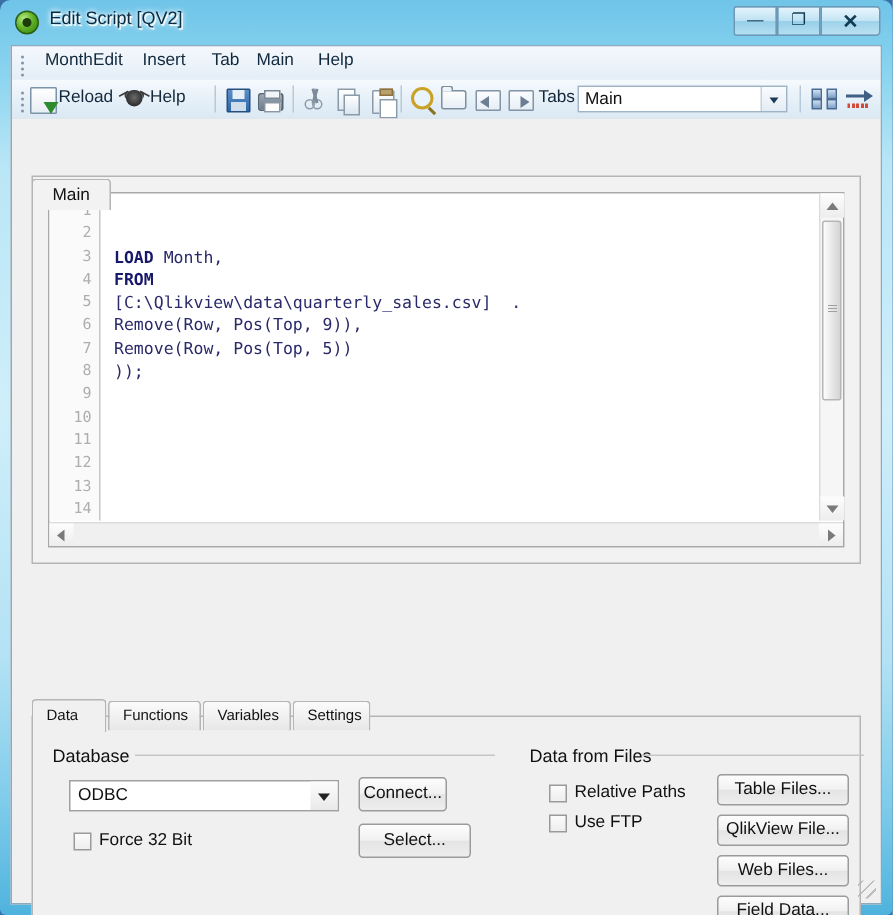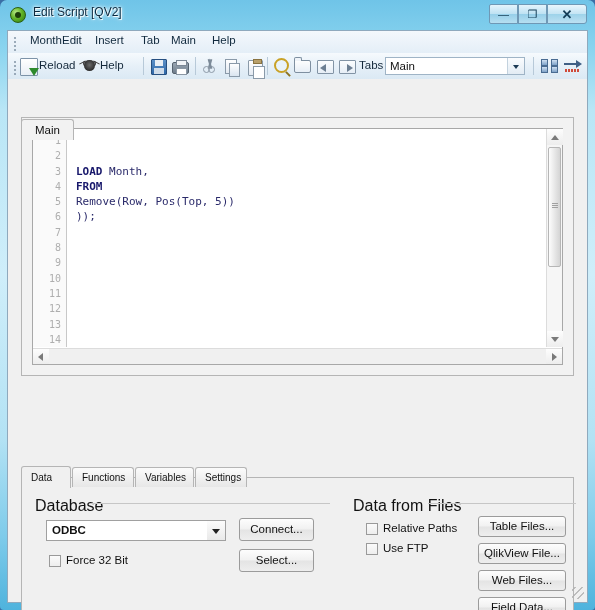--- a/index.html
+++ b/index.html
@@ -413,36 +413,35 @@
     cursor: pointer;
   }
   .ltab.active {
     background: #f0f0f0;
     height: 22px; line-height: 21px;
     top: 387px;
     z-index: 4;
   }
 
   .grp-label {
-    position: absolute; font-size: 16px; color: #111;
+    position: absolute; font-size: 12px; color: #111;
   }
   .grp-line {
     position: absolute; height: 1px;
     background: #c6c6c6;
   }
 
   
   #db-combo {
     position: absolute; left: 38px; top: 441px;
     width: 180px; height: 21px;
     background: #ffffff;
     border: 1px solid #a0a0a0;
     box-sizing: border-box;
     cursor: pointer;
-    font-weight: bold;
   }
   #db-combo-value {
     position: absolute; left: 5px; top: 3px;
     font-size: 11.5px; color: #111;
   }
   #db-combo-arrow {
     position: absolute; right: 0; top: 0; width: 18px; height: 19px;
     background: linear-gradient(180deg, #fcfcfc 0%, #e9e9e9 100%);
   }
   #db-combo-arrow::after {
@@ -604,20 +603,22 @@
             <div class="lineno">13</div>
             <div class="lineno">14</div>
 
           </div>
 
           <div id="code">
             <div class="codeline"></div>
             <div class="codeline"></div>
             <div class="codeline"><span class="kw">LOAD</span> Month,</div>
             <div class="codeline"><span class="kw">FROM</span></div>
+            <div class="codeline">[C:\Qlikview\data\quarterly_sales.csv]  .</div>
+            <div class="codeline">Remove(Row, Pos(Top, 9)),</div>
             <div class="codeline">Remove(Row, Pos(Top, 5))</div>
             <div class="codeline">));</div>
             <div class="codeline"></div>
             <div class="codeline"></div>
             <div class="codeline"></div>
 
           </div>
 
           <div id="vscroll">
             <div class="sb-btn up"></div>
@@ -645,21 +646,21 @@
       <div id="db-combo">
         <div id="db-combo-value">ODBC</div>
         <div id="db-combo-arrow"></div>
       </div>
 
       <div class="cb" style="left:41px;top:475px">
         <div class="box"></div>
         <div class="lbl">Force 32 Bit</div>
       </div>
 
-      <div class="btn" style="left:231px;top:439px;width:75px;height:23px">
+      <div class="btn" style="left:231px;top:439px;width:59px;height:23px">
         <span>Connect...</span>
       </div>
       <div class="btn" style="left:231px;top:470px;width:75px;height:23px">
         <span>Select...</span>
       </div>
 
       <div class="grp-label" style="left:345px;top:418px">Data from Files</div>
       <div class="grp-line" style="left:420px;top:424px;width:148px"></div>
 
       <div class="cb" style="left:358px;top:443px">

